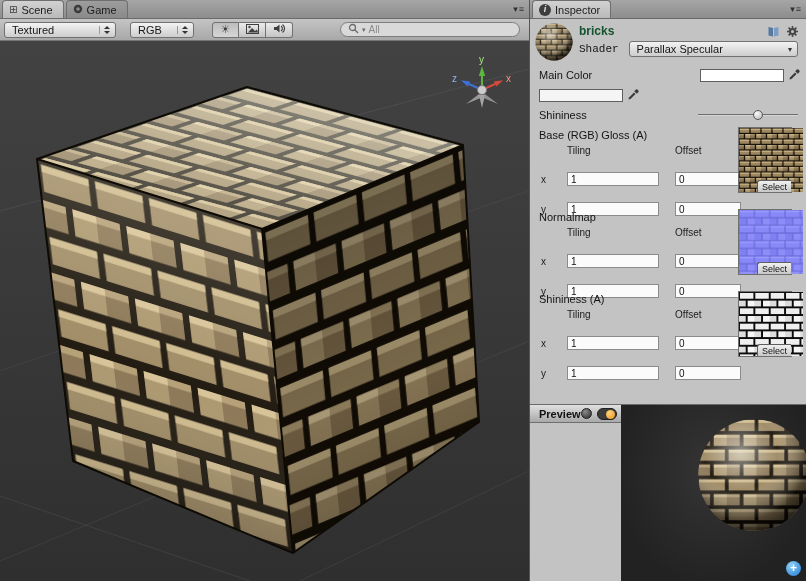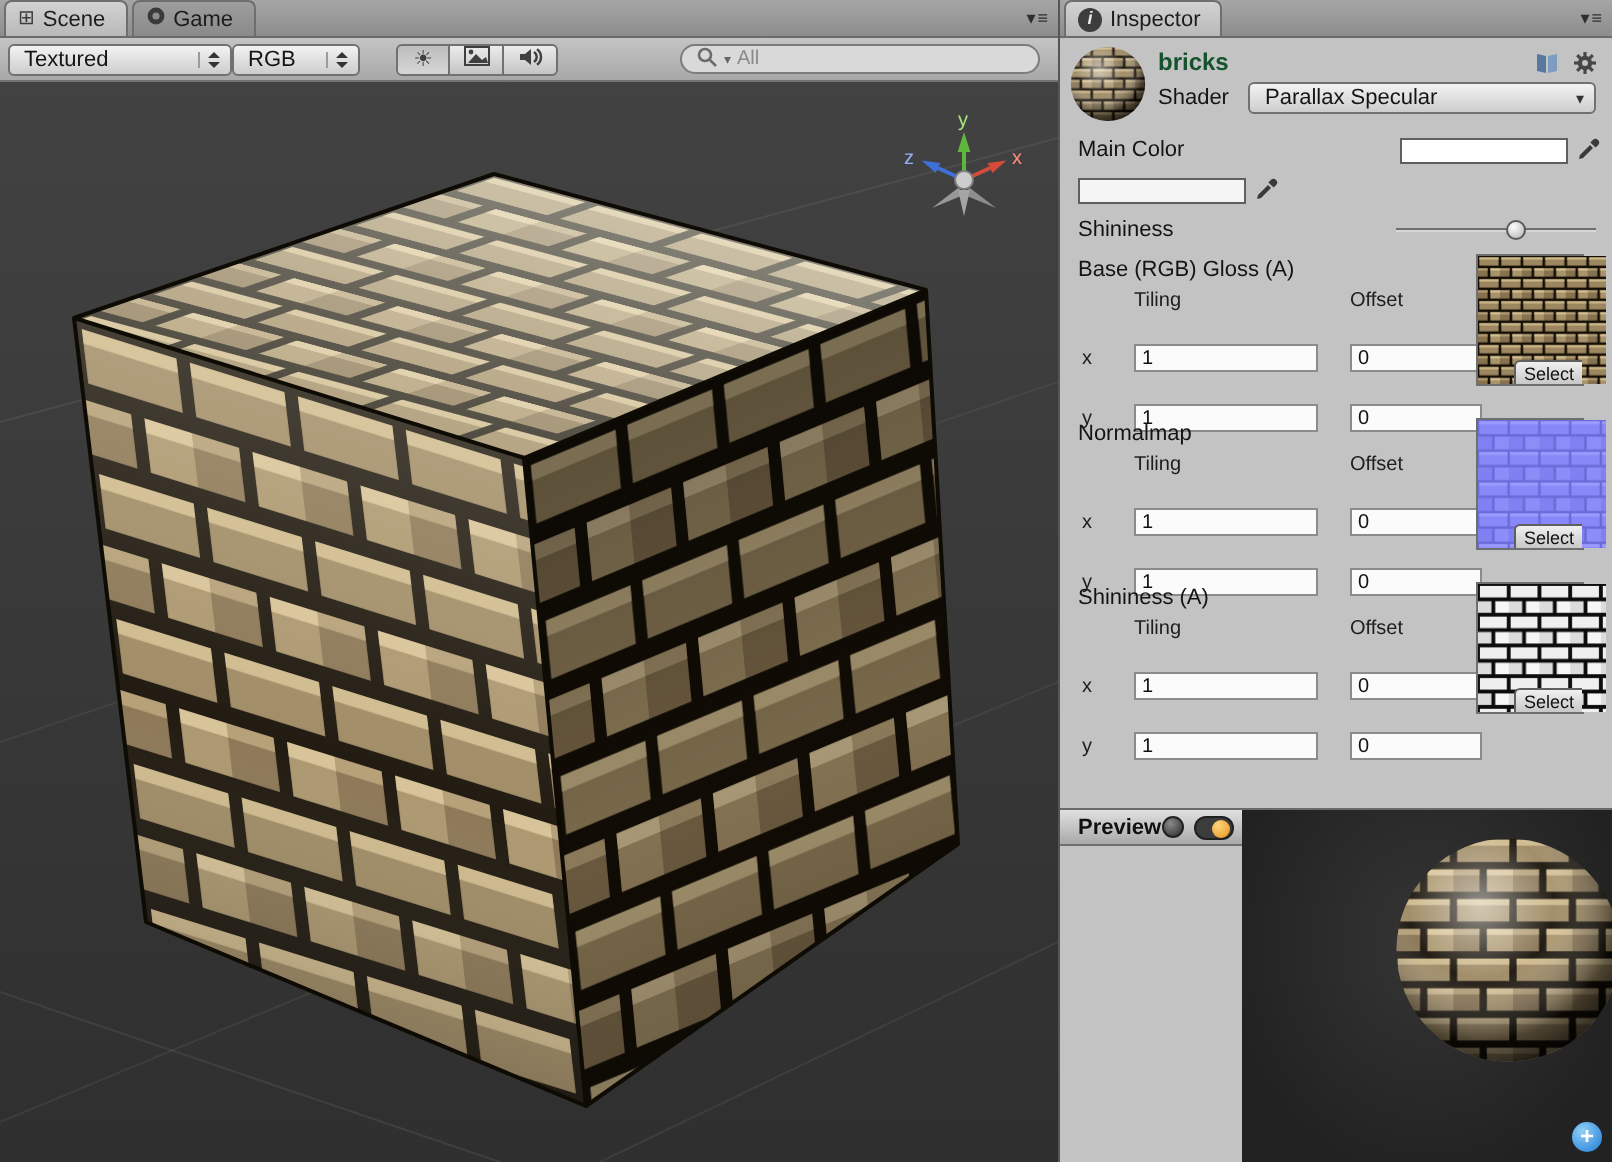--- a/index.html
+++ b/index.html
@@ -11,21 +11,21 @@
   .left-panel{width:530px;height:581px;display:flex;flex-direction:column;background:#9a9a9a;border-right:1px solid #555;}
   .tabbar{height:19px;background:linear-gradient(#a6a6a6,#8d8d8d);display:flex;align-items:flex-end;padding-left:2px;position:relative;border-bottom:1px solid #6b6b6b;flex:none;}
   .tab{height:18px;padding:0 10px 0 6px;display:flex;align-items:center;gap:4px;font-size:11px;color:#1c1c1c;border:1px solid #6e6e6e;border-bottom:none;border-radius:4px 4px 0 0;background:linear-gradient(#9d9d9d,#8a8a8a);margin-right:2px;}
   .tab.active{background:linear-gradient(#d2d2d2,#b9b9b9);}
   .tab-glyph{font-size:10px;color:#3c3c3c;line-height:1;}
   .panel-menu{position:absolute;right:4px;top:4px;color:#2f2f2f;font-size:9px;letter-spacing:1px;cursor:default;}
 
   .scene-toolbar{height:22px;background:linear-gradient(#c4c4c4,#a8a8a8);border-bottom:1px solid #747474;display:flex;align-items:center;padding:0 4px;flex:none;}
   .dropdown{height:16px;border:1px solid #717171;border-radius:3px;background:linear-gradient(#f3f3f3,#cdcdcd);display:flex;align-items:center;padding:0 5px 0 7px;font-size:11px;gap:7px;color:#151515;}
   .dd-textured{width:112px;justify-content:space-between;}
-  .dd-rgb{width:64px;justify-content:space-between;}
+  .dd-rgb{width:64px;margin-left:14px;justify-content:space-between;}
   .dd-arrows{display:flex;flex-direction:column;gap:2px;border-left:1px solid #9a9a9a;padding-left:4px;}
   .dd-arrows i{width:0;height:0;border-left:3px solid transparent;border-right:3px solid transparent;display:block;}
   .dd-arrows .up{border-bottom:3px solid #333;}
   .dd-arrows .down{border-top:3px solid #333;}
   .tool-toggles{display:flex;margin-left:18px;}
   .tool-btn{width:27px;height:16px;border:1px solid #717171;border-left-width:0;background:linear-gradient(#ececec,#c4c4c4);display:flex;align-items:center;justify-content:center;font-size:11px;color:#3f3f3f;}
   .tool-btn:first-child{border-left-width:1px;border-radius:3px 0 0 3px;}
   .tool-btn:last-child{border-radius:0 3px 3px 0;}
   .tool-btn.pressed{background:linear-gradient(#bdbdbd,#d6d6d6);}
   .searchbox{margin-left:auto;margin-right:5px;width:180px;height:15px;border:1px solid #7c7c7c;border-radius:8px;background:#d9d9d9;display:flex;align-items:center;padding:0 7px;gap:3px;color:#777;}
@@ -37,21 +37,21 @@
 
   
   .right-panel{width:276px;height:581px;display:flex;flex-direction:column;background:#c3c3c3;}
   .insp-content{flex:1;position:relative;overflow:hidden;background:#c3c3c3;}
 
   .mat-header{position:relative;height:46px;padding:4px 4px 0 5px;display:flex;gap:6px;}
   .mat-thumb{width:38px;height:38px;flex:none;}
   .mat-info{padding-top:1px;flex:1;}
   .mat-name{font-size:12px;font-weight:bold;color:#14532d;}
   .shader-row{display:flex;align-items:center;margin-top:3px;gap:10px;}
-  .shader-label{font-size:11px;color:#141414;}
+  .shader-label{font-size:11px;color:#141414;font-family:Liberation Mono, monospace;}
   .shader-dd{flex:1;height:16px;border:1px solid #717171;border-radius:3px;background:linear-gradient(#f3f3f3,#cdcdcd);display:flex;align-items:center;justify-content:space-between;padding:0 5px 0 7px;font-size:11px;margin-right:4px;}
   .shader-caret{font-size:8px;color:#333;}
   .header-icons{position:absolute;right:7px;top:6px;display:flex;gap:6px;}
   .header-icons span{cursor:default;}
 
   .prop-row{display:flex;align-items:center;height:20px;padding:0 6px 0 9px;}
   .prop-label{flex:1;font-size:11px;color:#141414;}
   .color-ctl{display:flex;align-items:center;gap:3px;width:100px;}
   .swatch{flex:1;height:13px;border:1px solid #5f5f5f;background:#fff;}
   .dropper{width:13px;height:13px;display:flex;align-items:center;justify-content:center;}

